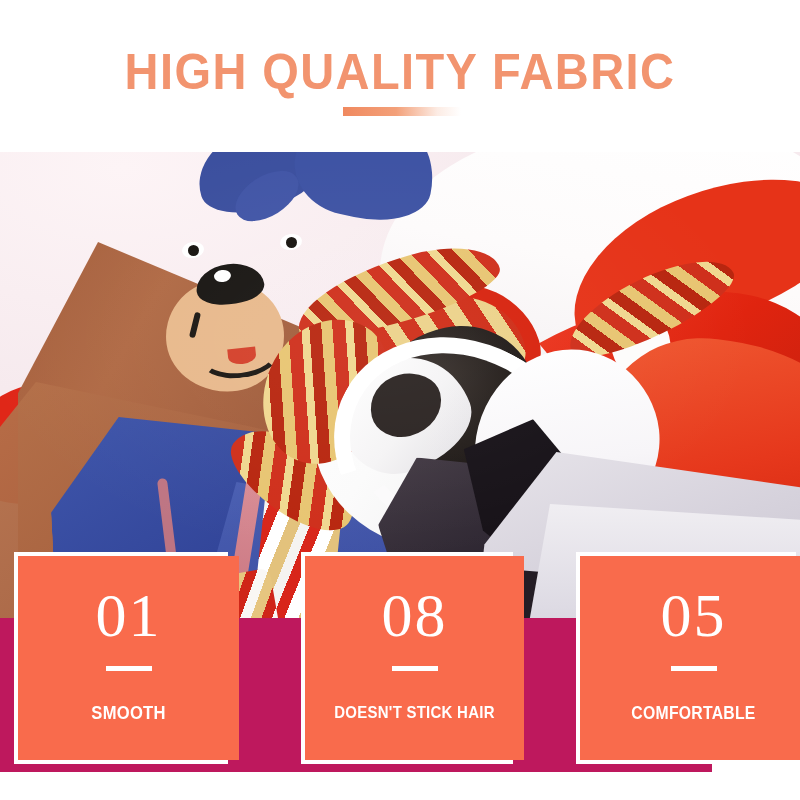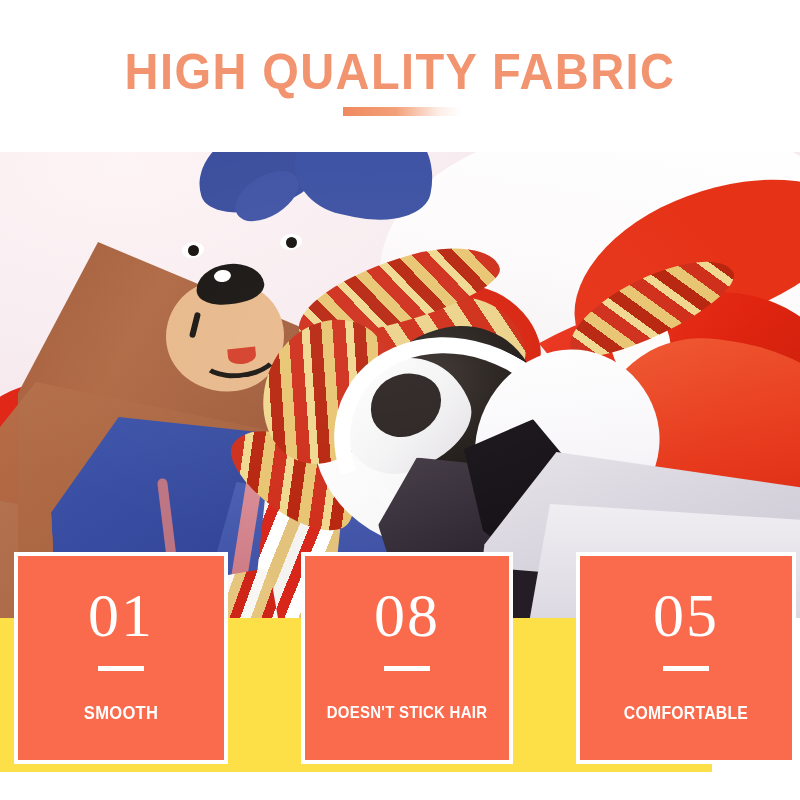--- a/index.html
+++ b/index.html
@@ -12,21 +12,21 @@
     height: 800px;
     overflow: hidden;
     font-family: "Liberation Sans", sans-serif;
     position: relative;
   }
 
   #page {
     position: relative;
     width: 712px;
     height: 800px;
-    background: #fde047;
+    background: #be185d;
   }
 
   
   .header {
     position: absolute;
     left: 0;
     top: 0;
     width: 800px;
     height: 152px;
     background: #ffffff;
@@ -414,20 +414,21 @@
   }
   .feature-card.c1 { left: 14px; }
   .feature-card.c2 { left: 301px; width: 212px; }
   .feature-card.c3 { left: 576px; width: 220px; }
 
   .feature-inner {
     width: 100%;
     height: 100%;
     background: #f96b4c;
     position: relative;
+    padding-left: 15px;
   }
   .feature-number {
     position: absolute;
     left: 0;
     top: 26px;
     width: 100%;
     text-align: center;
     font-family: "Liberation Serif", serif;
     font-weight: 400;
     font-size: 62px;

